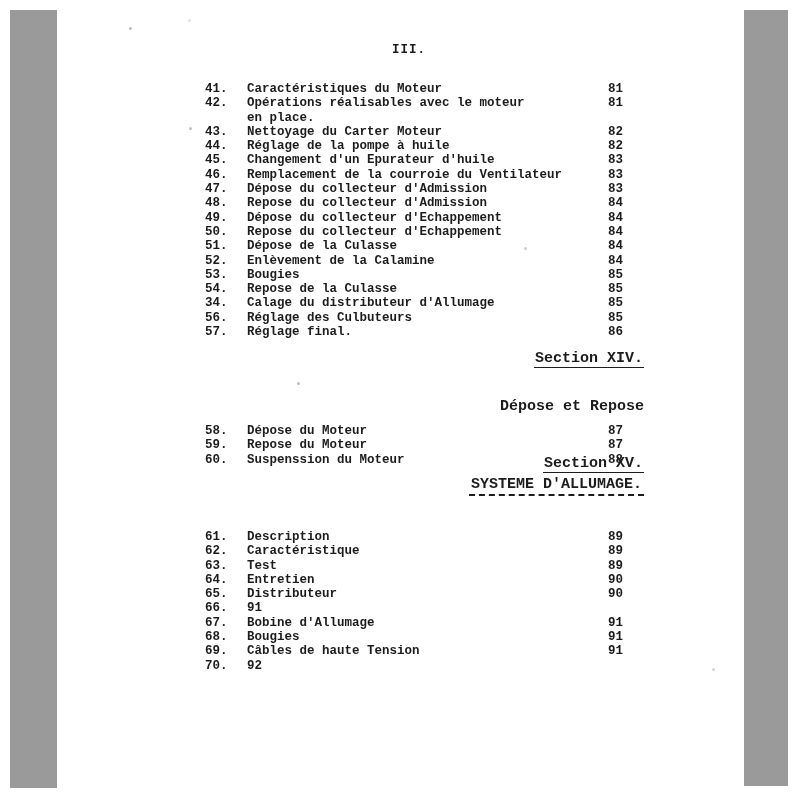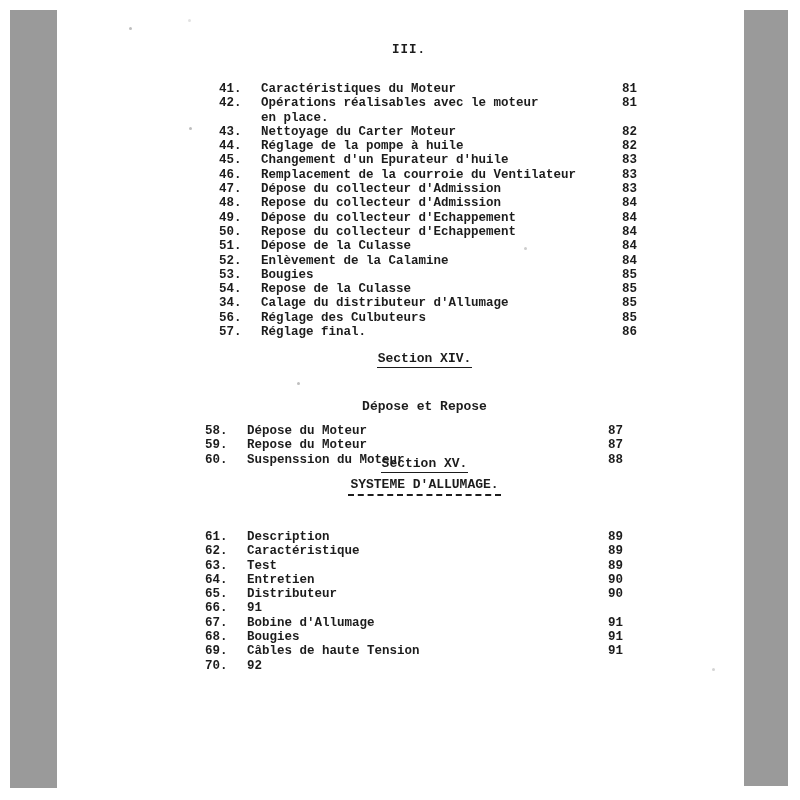--- a/index.html
+++ b/index.html
@@ -15,22 +15,22 @@
   .bar{position:absolute;top:10px;background:#9a9a9a;}
   .bar.left{left:10px;width:47px;height:778px;}
   .bar.right{left:744px;width:44px;height:776px;}
 
   .folio{
     position:absolute;left:205px;top:43px;width:408px;
     text-align:center;font-size:12.5px;line-height:14px;letter-spacing:1px;
   }
 
   .heading{
-    position:absolute;left:205px;width:439px;text-align:center;
-    font-size:13px;line-height:14px;
+    position:absolute;left:205px;width:439px;text-align:right;
+    font-size:15px;line-height:14px;
   }
   .heading .solid-ul{
     display:inline-block;border-bottom:1.6px solid #1c1c1c;padding:0 1px 1px 1px;
   }
   .heading .dash-ul{
     display:inline-block;border-bottom:2px dashed #1c1c1c;padding:0 2px 2px 2px;
   }
 
   .rows{
     position:absolute;left:205px;width:439px;
@@ -57,21 +57,21 @@
 
   <div class="speck" style="left:129px;top:27px;"></div>
   <div class="speck" style="left:188px;top:19px;opacity:.2;"></div>
   <div class="speck" style="left:189px;top:127px;"></div>
   <div class="speck" style="left:524px;top:247px;opacity:.35;"></div>
   <div class="speck" style="left:297px;top:382px;"></div>
   <div class="speck" style="left:712px;top:668px;opacity:.3;"></div>
 
   <div class="folio">III.</div>
 
-  <div class="rows" style="top:82px;margin-left:14px;">
+  <div class="rows" style="top:82px;">
 
       <div class="row">
         <span class="num">41.</span>
         <span class="title"><span>Caractéristiques du Moteur</span></span>
         <span class="pg">81</span>
       </div>
 
       <div class="row">
         <span class="num">42.</span>
         <span class="title"><span>Opérations réalisables avec le moteur</span><span class="l2">en place.</span></span>

